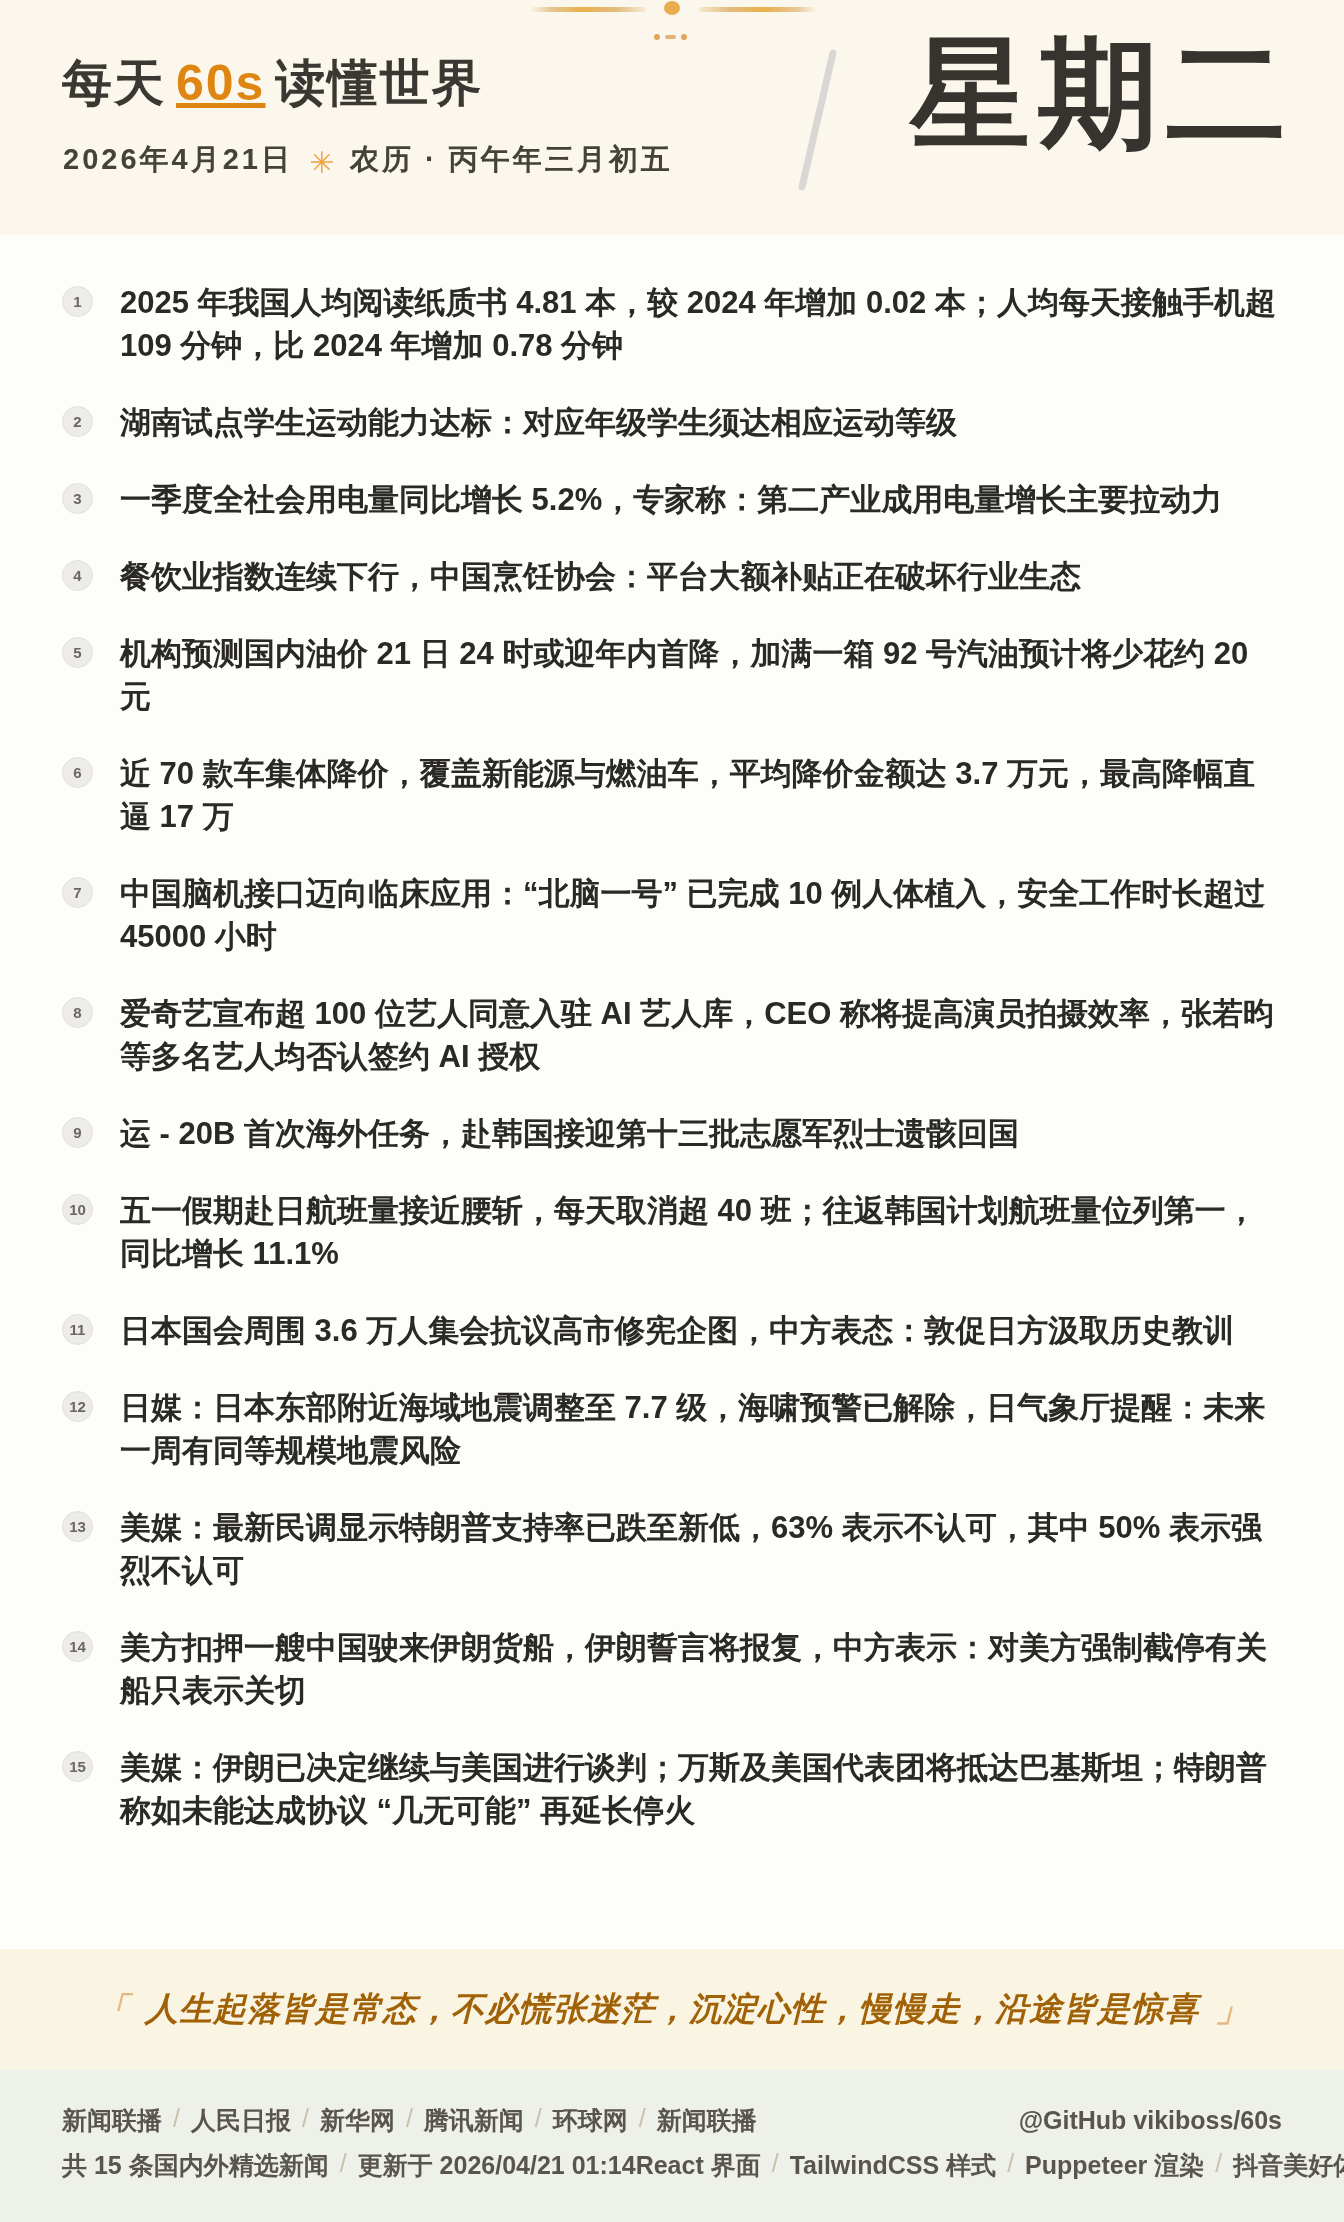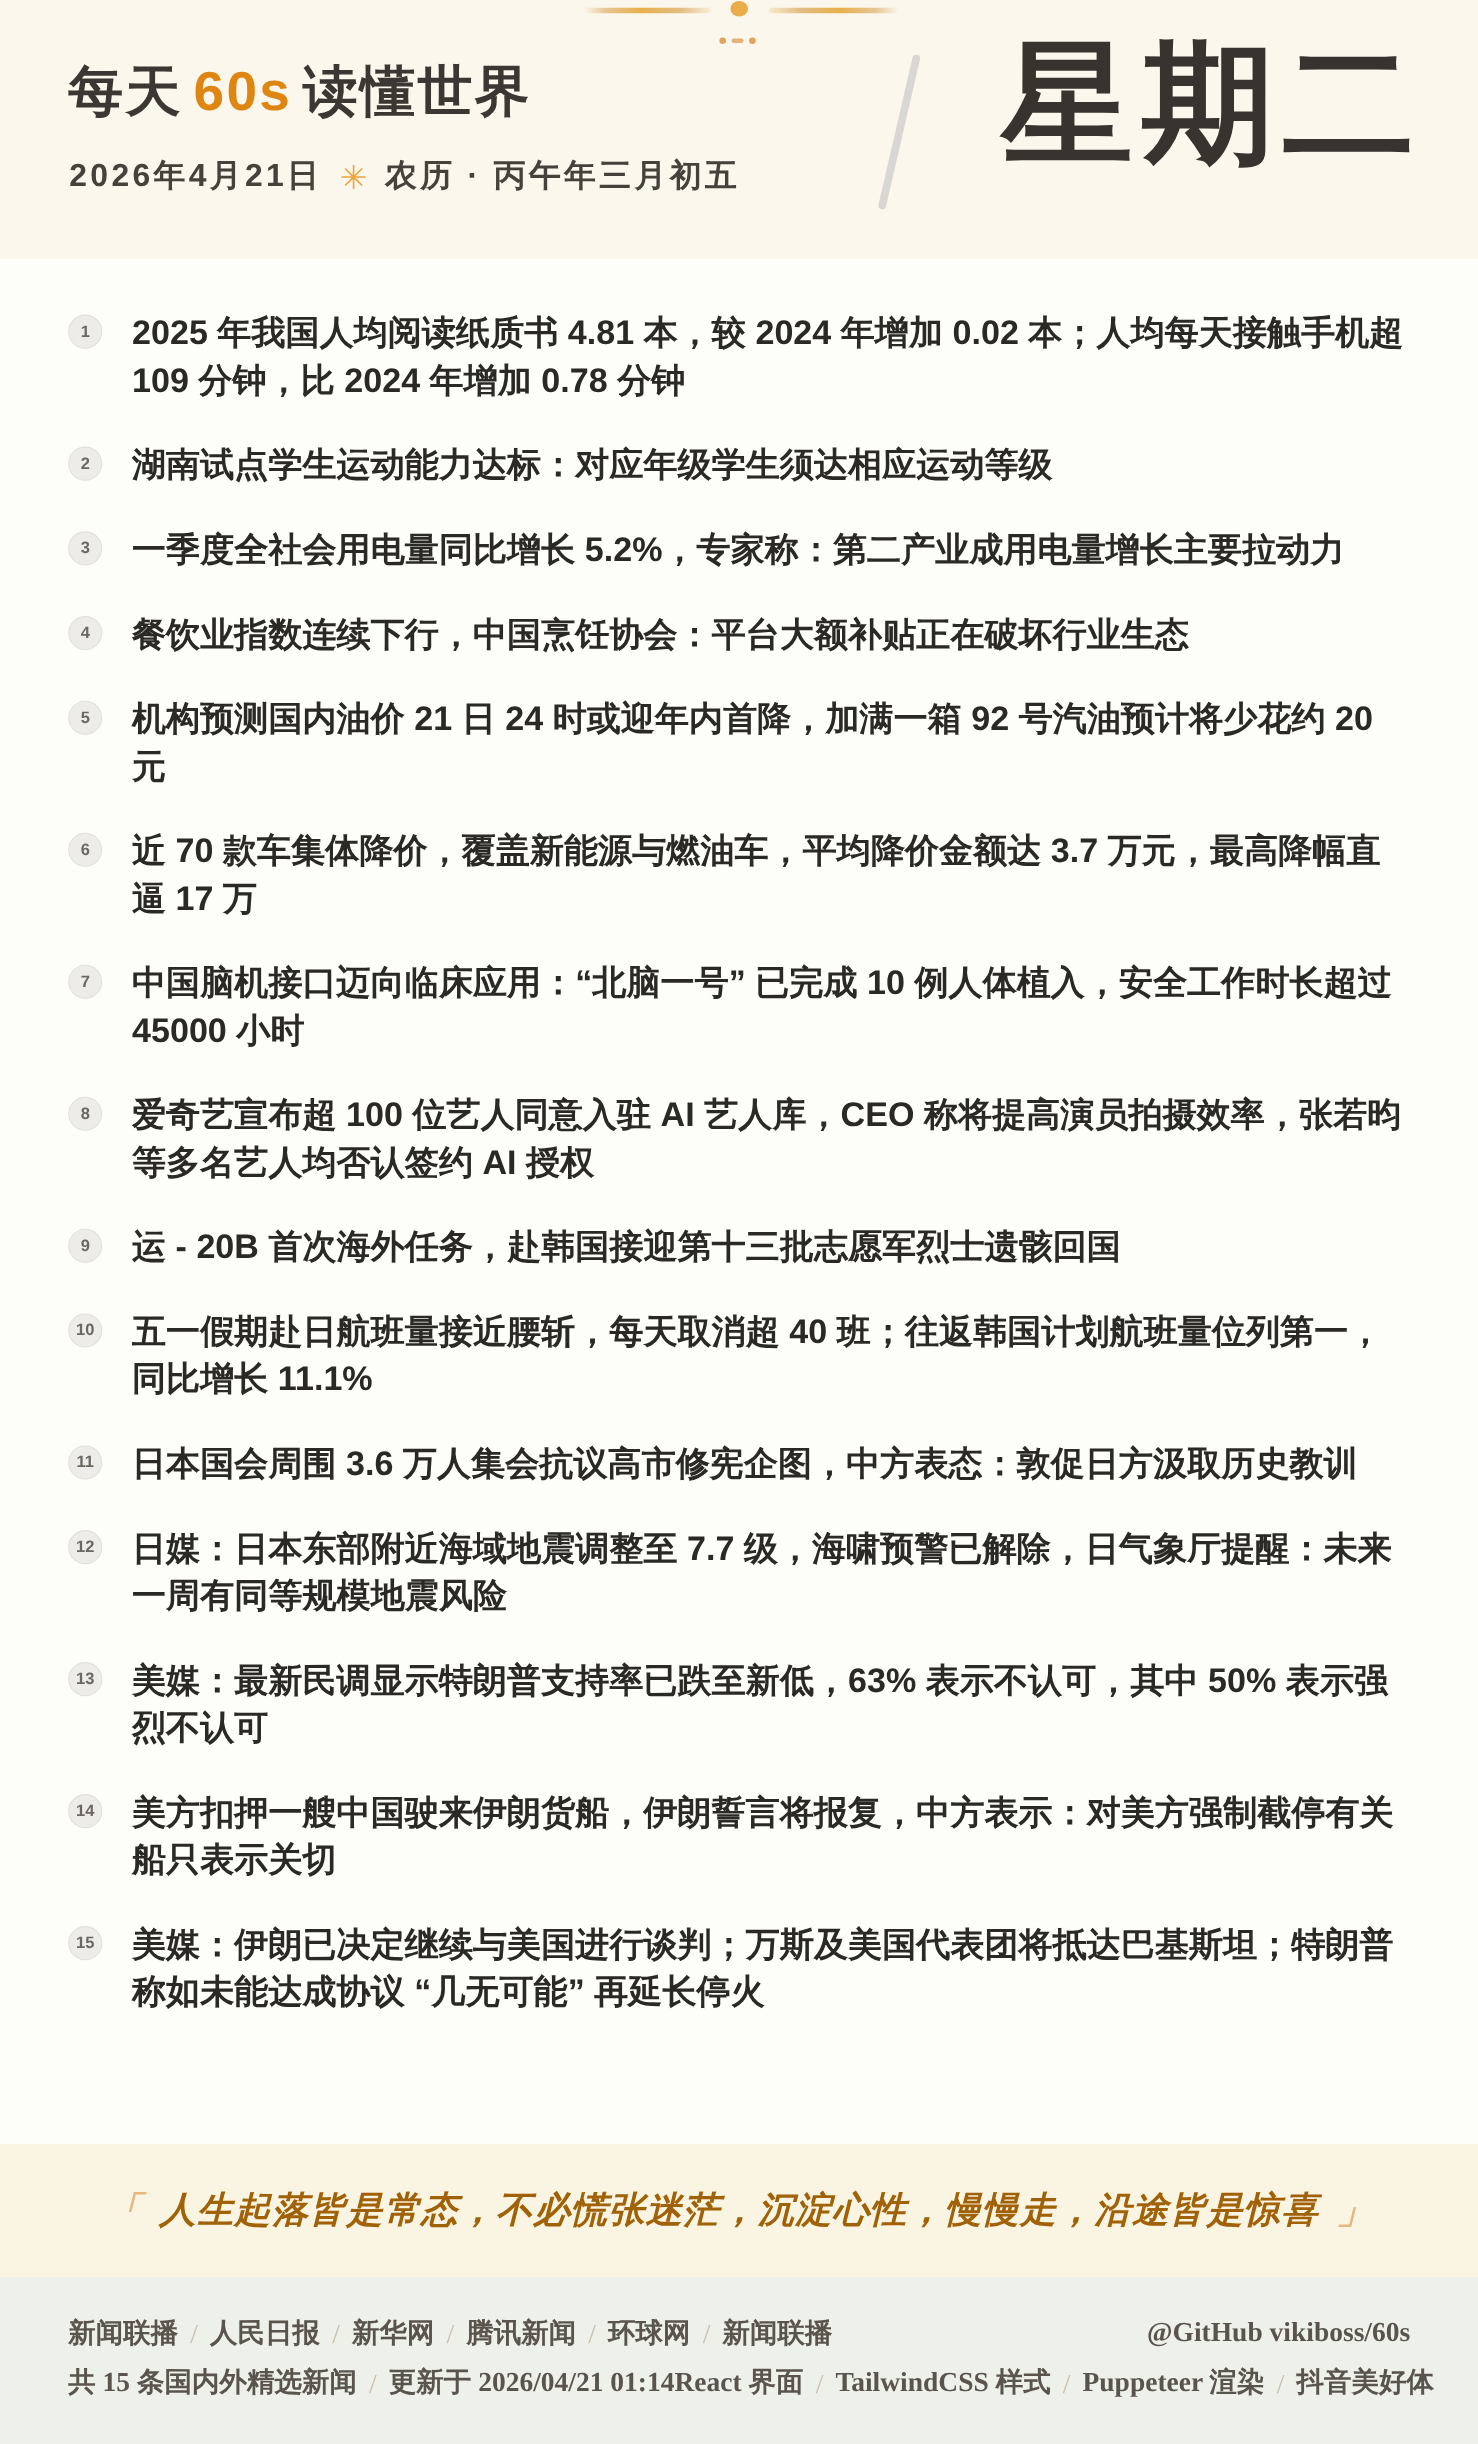--- a/index.html
+++ b/index.html
@@ -25,21 +25,21 @@
     left: 699px; top: 7px; width: 118px; height: 5px; border-radius: 3px;
     background: linear-gradient(90deg, rgba(233,178,74,0.2) 0%, #E2BC80 25%, #E9B04C 55%, #E6C693 82%, rgba(233,178,74,0) 100%);
   }
   .deco-dot  { top: 34px; width: 6px; height: 6px; border-radius: 50%; background: #E0A55B; }
   .deco-dot.d1 { left: 654px; }
   .deco-dash { left: 665px; top: 35px; width: 11px; height: 4px; border-radius: 2px; background: #E4B277; }
   .deco-dot.d2 { left: 681px; }
 
   .title { position: absolute; left: 62px; top: 50px; font-size: 50px; font-weight: 900;
            color: #3B3833; letter-spacing: 2px; white-space: nowrap; }
-  .title .hl { color: #DE8512; margin: 0 10px; }
+  .title .hl { color: #DE8512; margin: 0 10px; text-decoration: underline; }
 
   .date-row { position: absolute; left: 63px; top: 140px; font-size: 29px; font-weight: 700;
               color: #45423C; letter-spacing: 3px; white-space: nowrap; display: flex; align-items: flex-end; }
   .date-row .star { color: #F0A53E; font-size: 30px; margin: 0 16px; letter-spacing: 0; }
 
   .big-slash { position: absolute; left: 814px; top: 48px; width: 7px; height: 144px;
                background: #D8D7D3; border-radius: 4px; transform: rotate(13deg); }
   .weekday { position: absolute; right: 50px; top: 14px; font-size: 120px; font-weight: 900;
              color: #37342F; letter-spacing: 8px; white-space: nowrap; }
 
@@ -57,21 +57,21 @@
            display: flex; align-items: center; justify-content: center;
            font-style: italic; white-space: nowrap; }
   .quote .bracket { color: #E6B87F; font-size: 34px; font-weight: 700; margin: 0 16px; }
   .quote .q-text { color: #a16207; font-size: 33px; font-weight: 700; letter-spacing: 1px; }
 
   
   .footer { height: 152px; background: #EEF0EA; flex: none; padding: 34px 62px 0 62px;
             font-size: 25px; font-weight: 700; color: #59554D; }
   .f-row { display: flex; justify-content: space-between; align-items: center; }
   .f-row + .f-row { margin-top: 12px; }
-  .f-group { display: flex; align-items: flex-end; white-space: nowrap; font-family: Liberation Serif, serif; }
+  .f-group { display: flex; align-items: flex-start; white-space: nowrap; }
   .f-sep { color: #C9C0AB; font-weight: 400; margin: 0 11px; }
 </style>
 </head>
 <body>
 
 <div class="page">
 
   <div class="header">
     <div class="deco deco-line-left"></div>
     <div class="deco deco-circle"></div>

